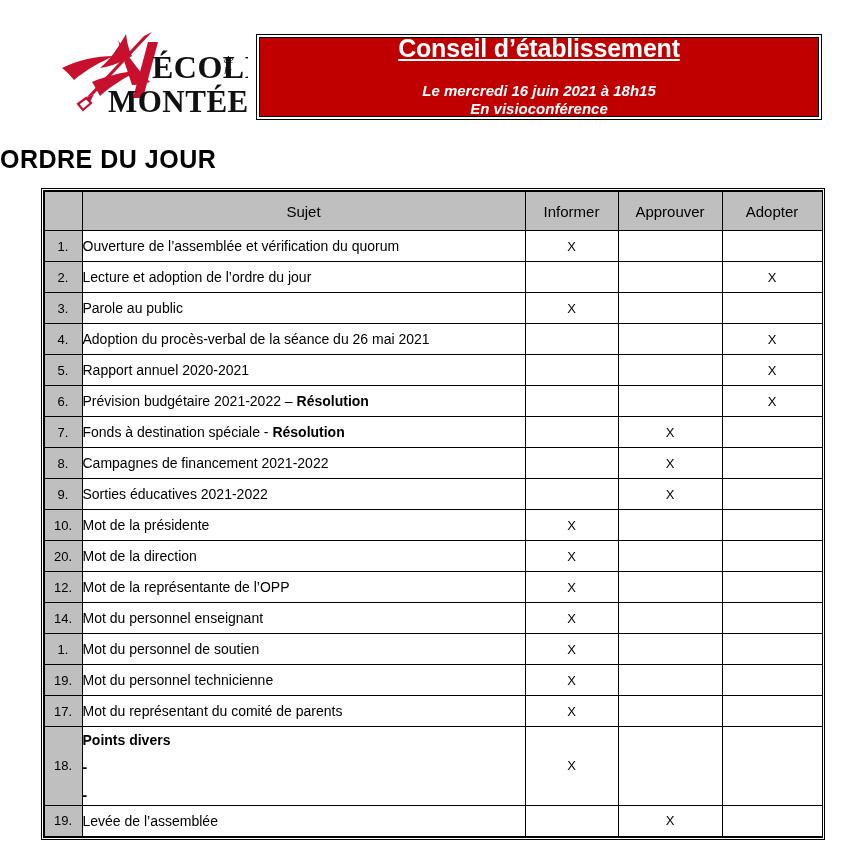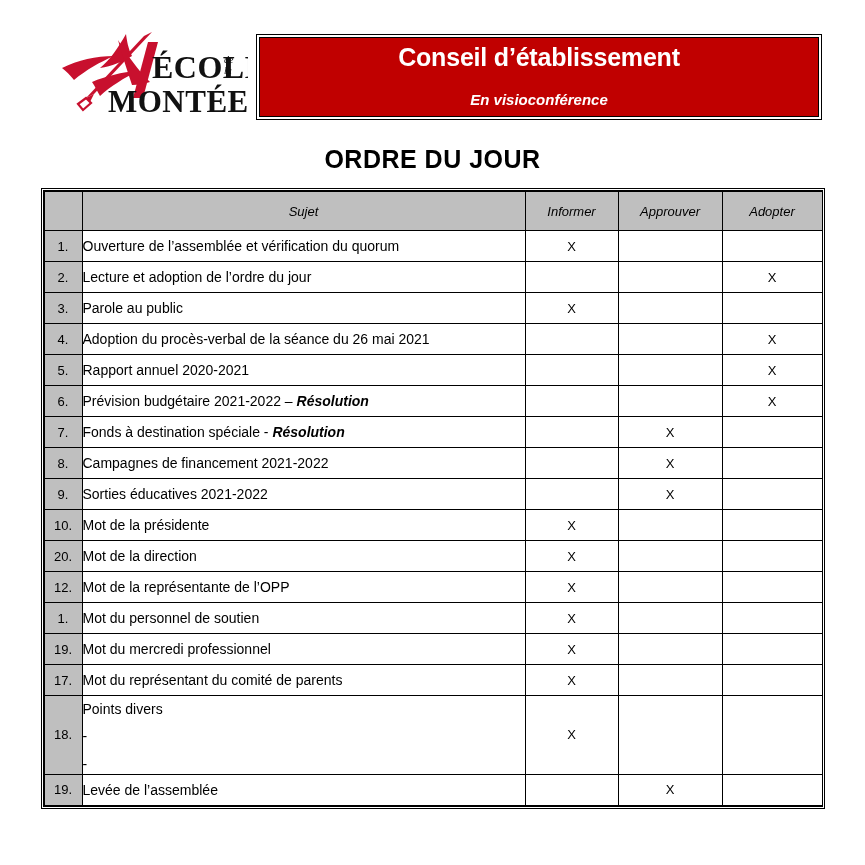--- a/index.html
+++ b/index.html
@@ -53,31 +53,32 @@
     align-items: center;
     justify-content: center;
     color: #ffffff;
   }
   .banner-title {
     font-size: 25px;
     font-weight: bold;
     letter-spacing: -0.2px;
     line-height: 1.1;
     margin-bottom: 19px;
+    text-decoration: underline;
   }
   .banner-sub {
     font-size: 15px;
     font-style: italic;
     font-weight: bold;
     line-height: 1.25;
   }
 
   
   .doc-title {
-    text-align: center;
+    text-align: left;
     font-size: 25px;
     font-weight: bold;
     letter-spacing: 0.5px;
     margin: 10px 0 14px 0;
   }
 
   
   .table-wrap {
     margin: 0 auto;
     width: 778px;
@@ -95,26 +96,25 @@
     font-weight: normal;
   }
   col.c-num    { width: 38px; }
   col.c-subj   { width: 443px; }
   col.c-inf    { width: 93px; }
   col.c-app    { width: 104px; }
   col.c-ado    { width: 100px; }
 
   thead th {
     background: #BFBFBF;
-    font-size: 13px;
+    font-size: 15px;
     font-weight: bold;
     text-align: center;
     height: 38px;
     vertical-align: middle;
-    font-style: italic;
   }
   thead th.num-head { background: #BFBFBF; }
 
   td.num {
     background: #BFBFBF;
     font-size: 13px;
     text-align: center;
     vertical-align: middle;
     height: 30px;
   }
@@ -123,23 +123,23 @@
     padding-left: 9px;
     vertical-align: middle;
     line-height: 1.45;
   }
   td.mark {
     text-align: center;
     vertical-align: middle;
     font-size: 13px;
   }
   td.mark .x { display: inline-block; }
-  .res { font-weight: bold; font-style: italic; }
-
-  .divers-line { display: block; }
+  .res { font-weight: bold; }
+
+  .divers-line { display: block; font-weight: bold; }
   .divers-line.first { padding-top: 3px; }
   .divers-line.dash { padding-top: 7px; }
 </style>
 </head>
 <body>
 
 <div class="header-area">
 
   <div class="logo-block">
     <svg class="logo-svg" width="200" height="95" viewBox="0 0 200 95">
@@ -164,20 +164,21 @@
       <text x="176" y="41" font-family="'Liberation Serif', serif" font-size="10" font-style="italic" fill="#111111">de</text>
       <text x="176" y="52" font-family="'Liberation Serif', serif" font-size="10" font-style="italic" fill="#111111">la</text>
 
       <text x="60" y="90" font-family="'Liberation Serif', serif" font-size="31" font-weight="bold" letter-spacing="0.5" fill="#111111">MONTÉE</text>
     </svg>
   </div>
 
   <div class="banner">
     <div class="banner-inner">
       <div class="banner-title">Conseil d’établissement</div>
+      <div class="banner-sub">Le mercredi 16 juin 2021 à 18h15</div>
       <div class="banner-sub">En visioconférence</div>
     </div>
   </div>
 </div>
 
 <div class="doc-title">ORDRE DU JOUR</div>
 
 <div class="table-wrap">
   <table class="agenda">
     <colgroup>
@@ -275,29 +276,36 @@
           <td class="mark"></td>
         </tr>
         <tr>
           <td class="num">12.</td>
           <td class="subject"><span>Mot de la représentante de l’OPP</span></td>
           <td class="mark"><span class="x">X</span></td>
           <td class="mark"></td>
           <td class="mark"></td>
         </tr>
         <tr>
+          <td class="num">14.</td>
+          <td class="subject"><span>Mot du personnel enseignant</span></td>
+          <td class="mark"><span class="x">X</span></td>
+          <td class="mark"></td>
+          <td class="mark"></td>
+        </tr>
+        <tr>
           <td class="num">1.</td>
           <td class="subject"><span>Mot du personnel de soutien</span></td>
           <td class="mark"><span class="x">X</span></td>
           <td class="mark"></td>
           <td class="mark"></td>
         </tr>
         <tr>
           <td class="num">19.</td>
-          <td class="subject"><span>Mot du mercredi professionnel</span></td>
+          <td class="subject"><span>Mot du personnel technicienne</span></td>
           <td class="mark"><span class="x">X</span></td>
           <td class="mark"></td>
           <td class="mark"></td>
         </tr>
         <tr>
           <td class="num">17.</td>
           <td class="subject"><span>Mot du représentant du comité de parents</span></td>
           <td class="mark"><span class="x">X</span></td>
           <td class="mark"></td>
           <td class="mark"></td>

